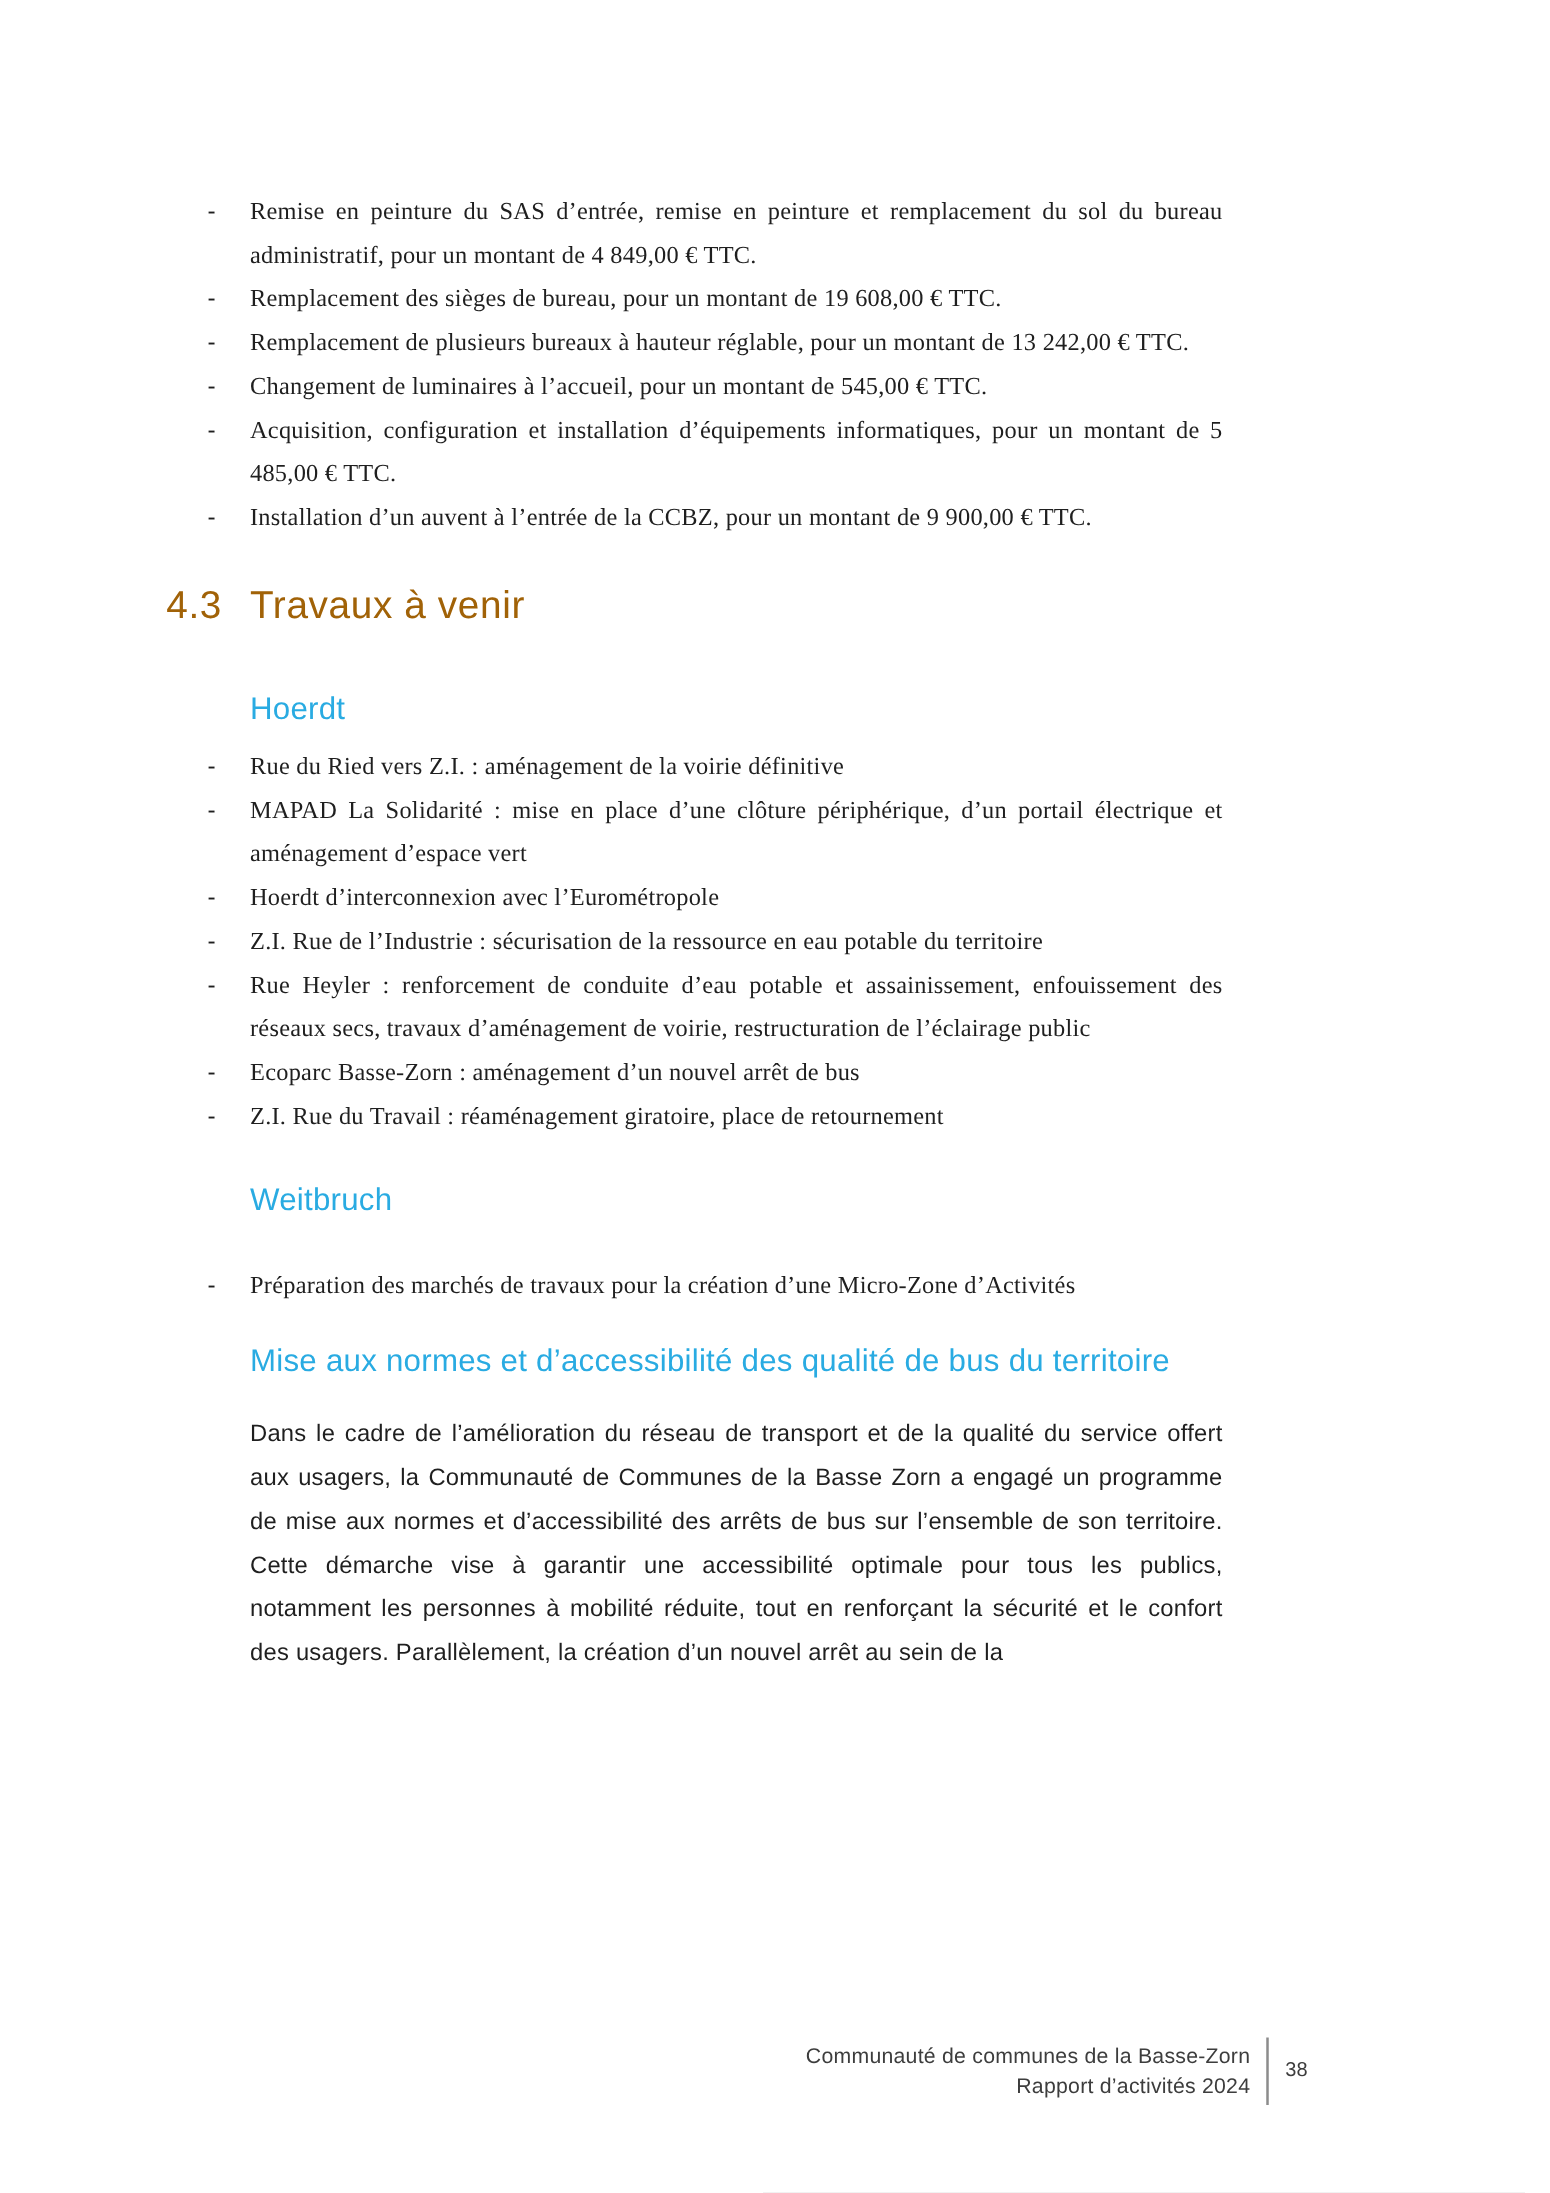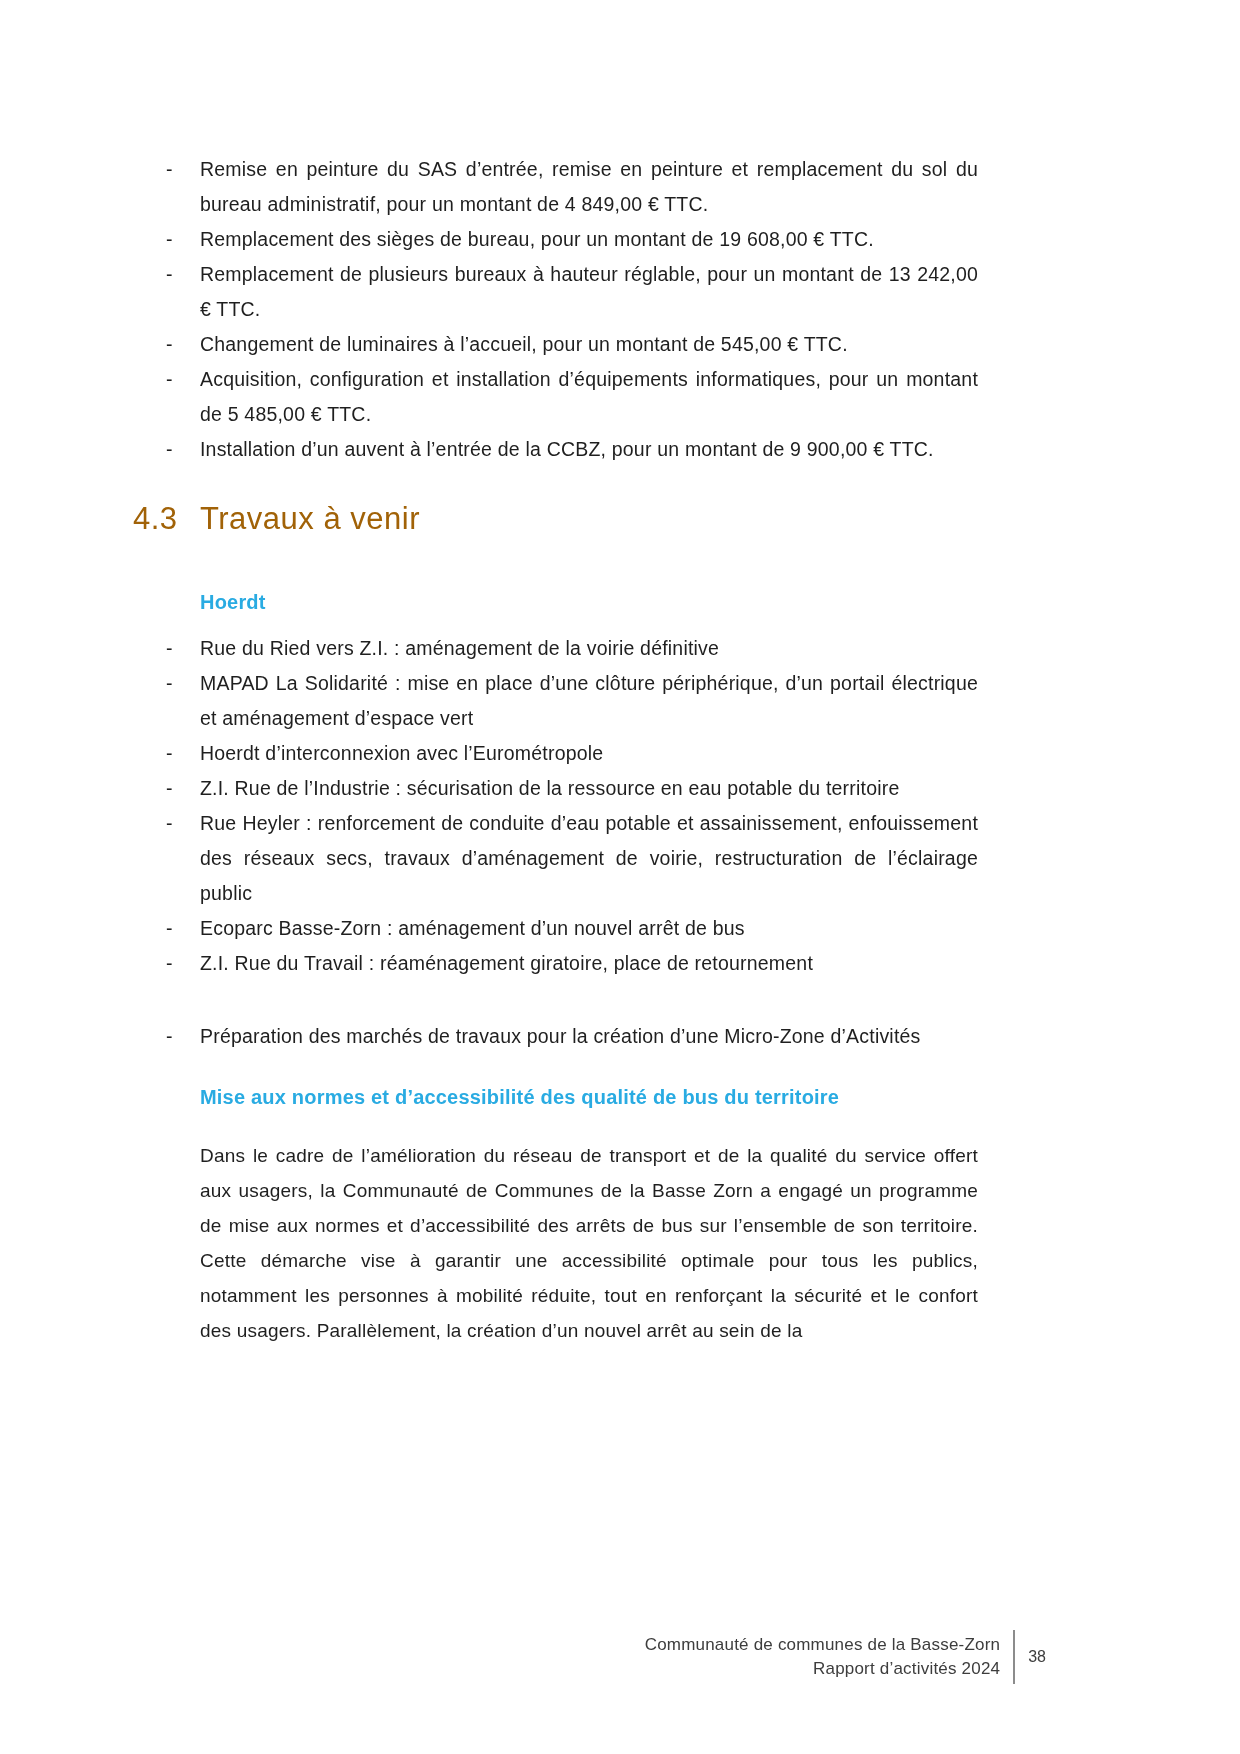--- a/index.html
+++ b/index.html
@@ -27,42 +27,43 @@
     line-height: 35px;
     letter-spacing: 0.2px;
   }
   .li .dash {
     flex: none;
     width: 34px;
   }
   .li .txt {
     flex: 1;
     text-align: justify;
+    font-family: Liberation Serif, serif;
   }
   
   .section-heading {
     display: flex;
     margin-left: -33px;
     margin-top: 30px;
     font-size: 31px;
     line-height: 44px;
     font-weight: 300;
     color: #a16207;
     letter-spacing: 0.5px;
   }
   .section-heading .num {
     flex: none;
     width: 67px;
   }
   
   .subheading {
     margin-left: 34px;
-    font-size: 20px;
+    font-size: 25px;
     line-height: 26px;
-    font-weight: bold;
+    font-weight: normal;
     color: #29abe2;
     letter-spacing: 0.2px;
   }
   .sub-hoerdt      { margin-top: 48px; }
   .list-hoerdt     { margin-top: 16px; }
   .sub-weitbruch   { margin-top: 36px; }
   .list-weitbruch  { margin-top: 38px; }
   .sub-bus         { margin-top: 30px; }
   .paragraph {
     margin-left: 34px;
@@ -165,20 +166,21 @@
       <div class="li">
         <span class="dash">-</span>
         <span class="txt">Ecoparc Basse-Zorn : aménagement d’un nouvel arrêt de bus</span>
       </div>
       <div class="li">
         <span class="dash">-</span>
         <span class="txt">Z.I. Rue du Travail : réaménagement giratoire, place de retournement</span>
       </div>
     </div>
 
+    <div class="subheading sub-weitbruch">Weitbruch</div>
 
     <div class="blist list-weitbruch">
       <div class="li">
         <span class="dash">-</span>
         <span class="txt">Préparation des marchés de travaux pour la création d’une Micro-Zone d’Activités</span>
       </div>
     </div>
 
     <div class="subheading sub-bus">Mise aux normes et d’accessibilité des qualité de bus du territoire</div>
 

